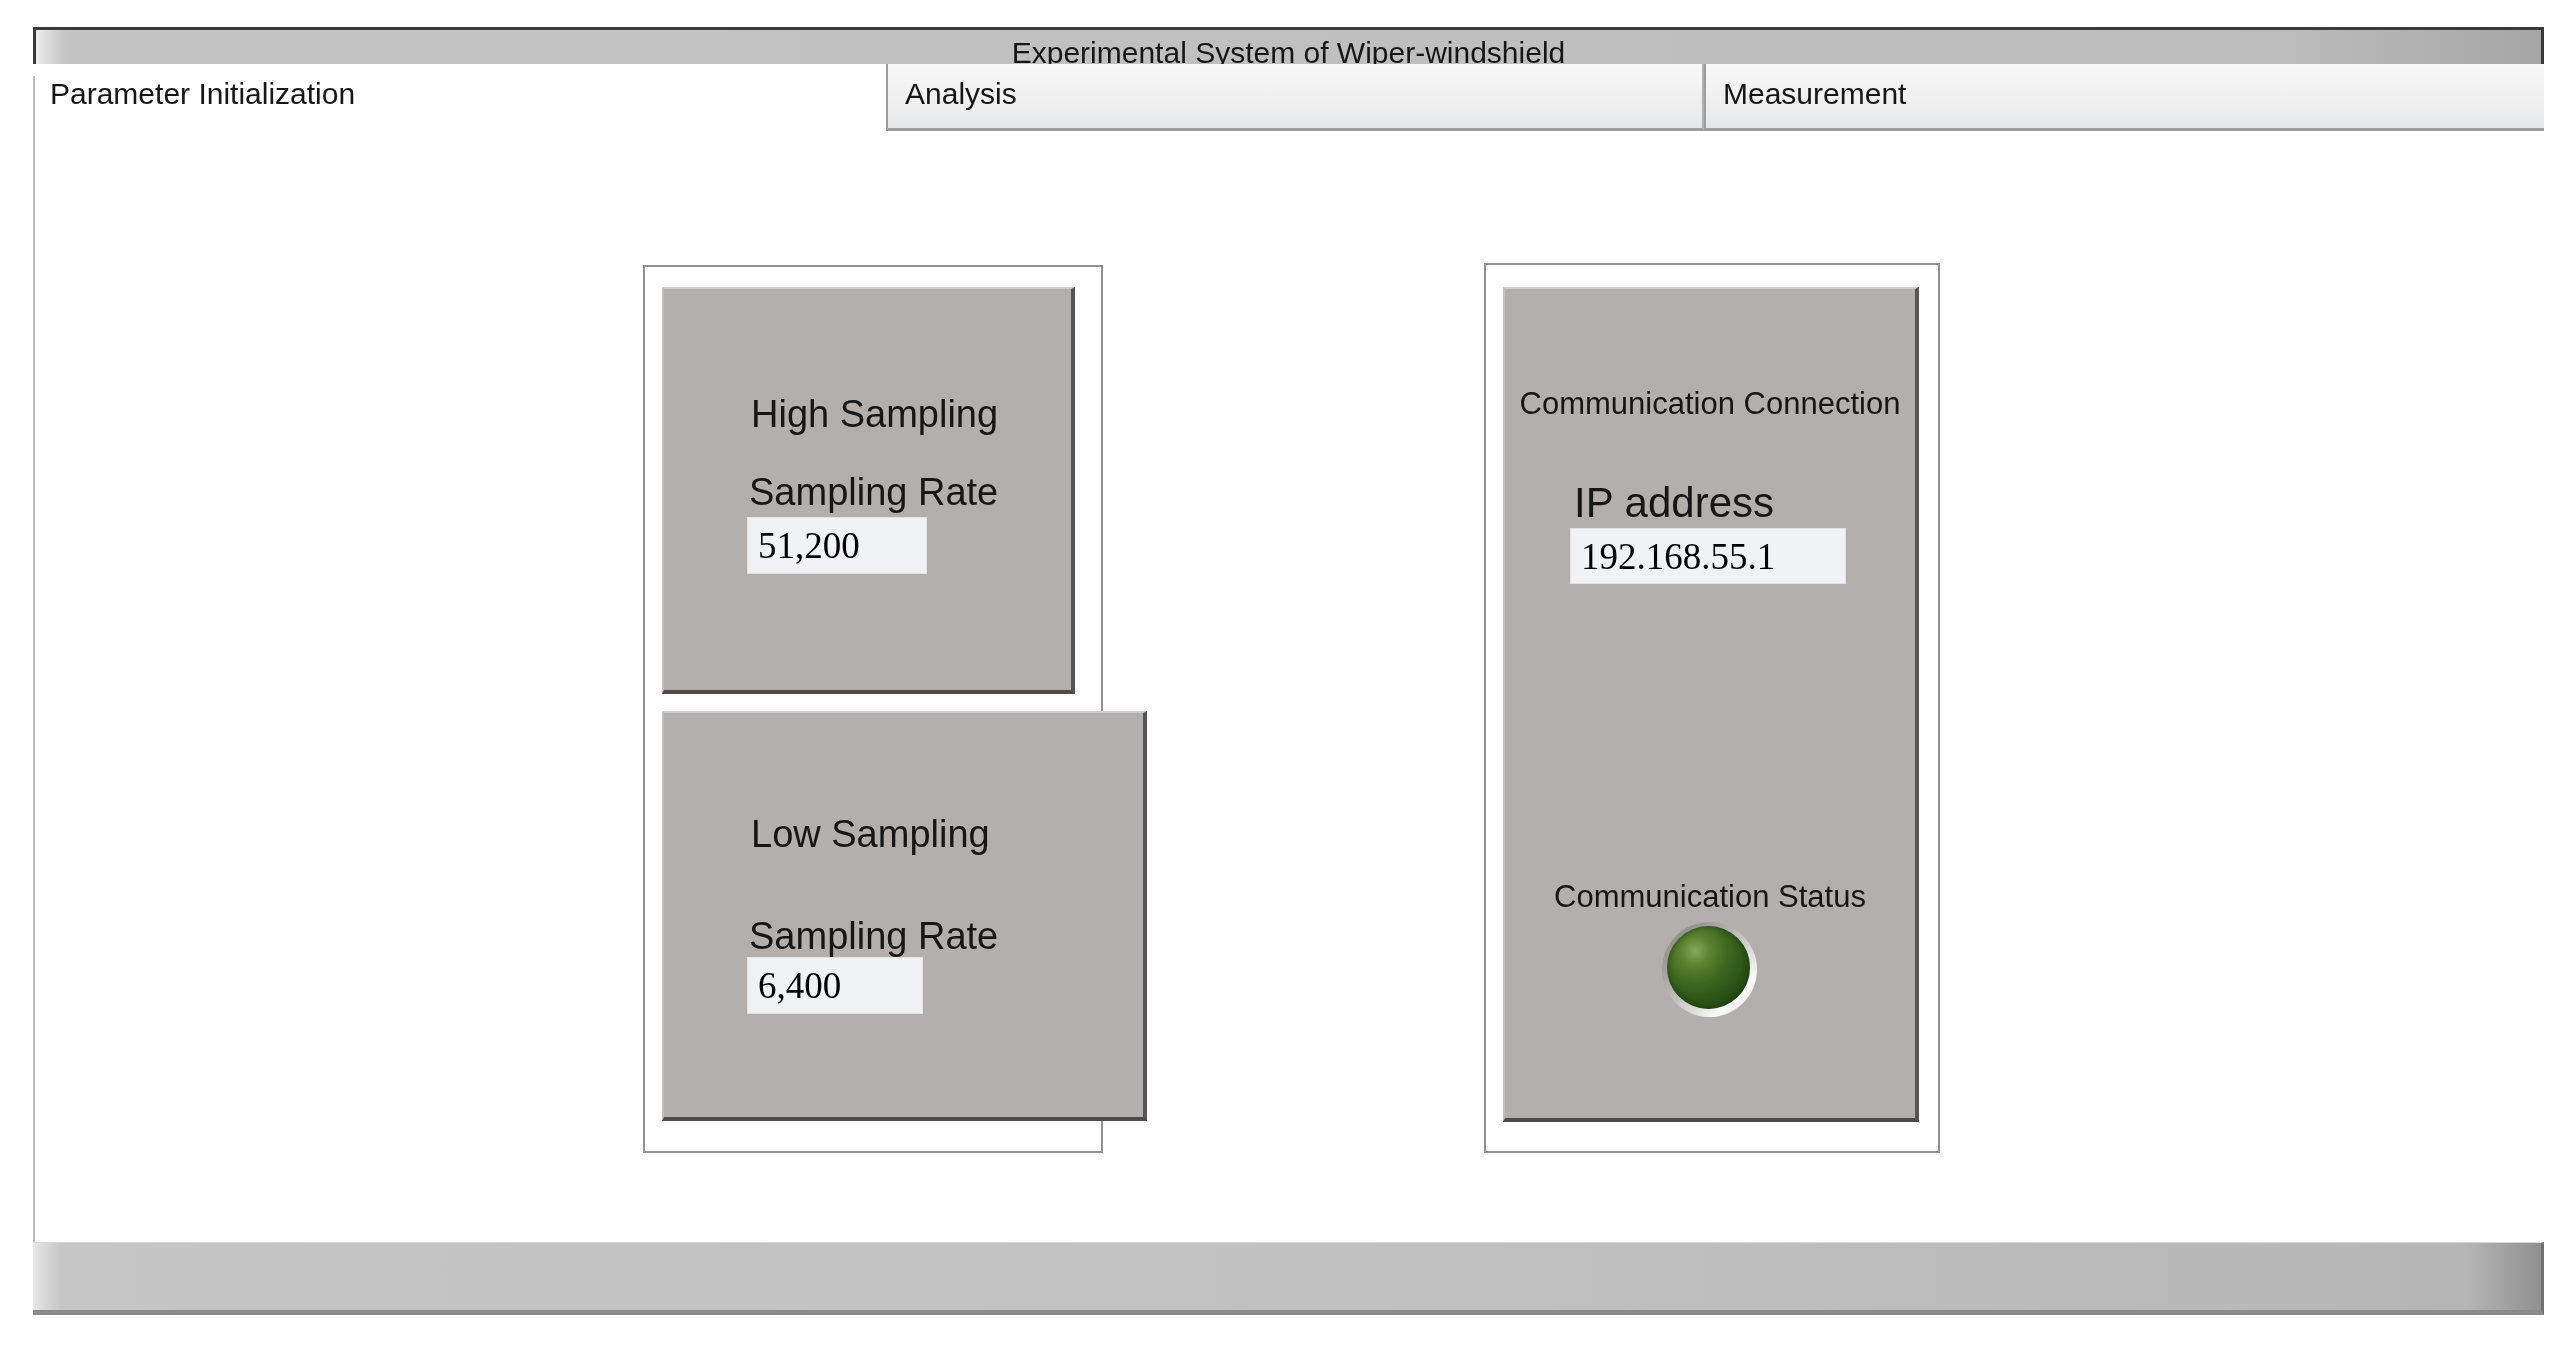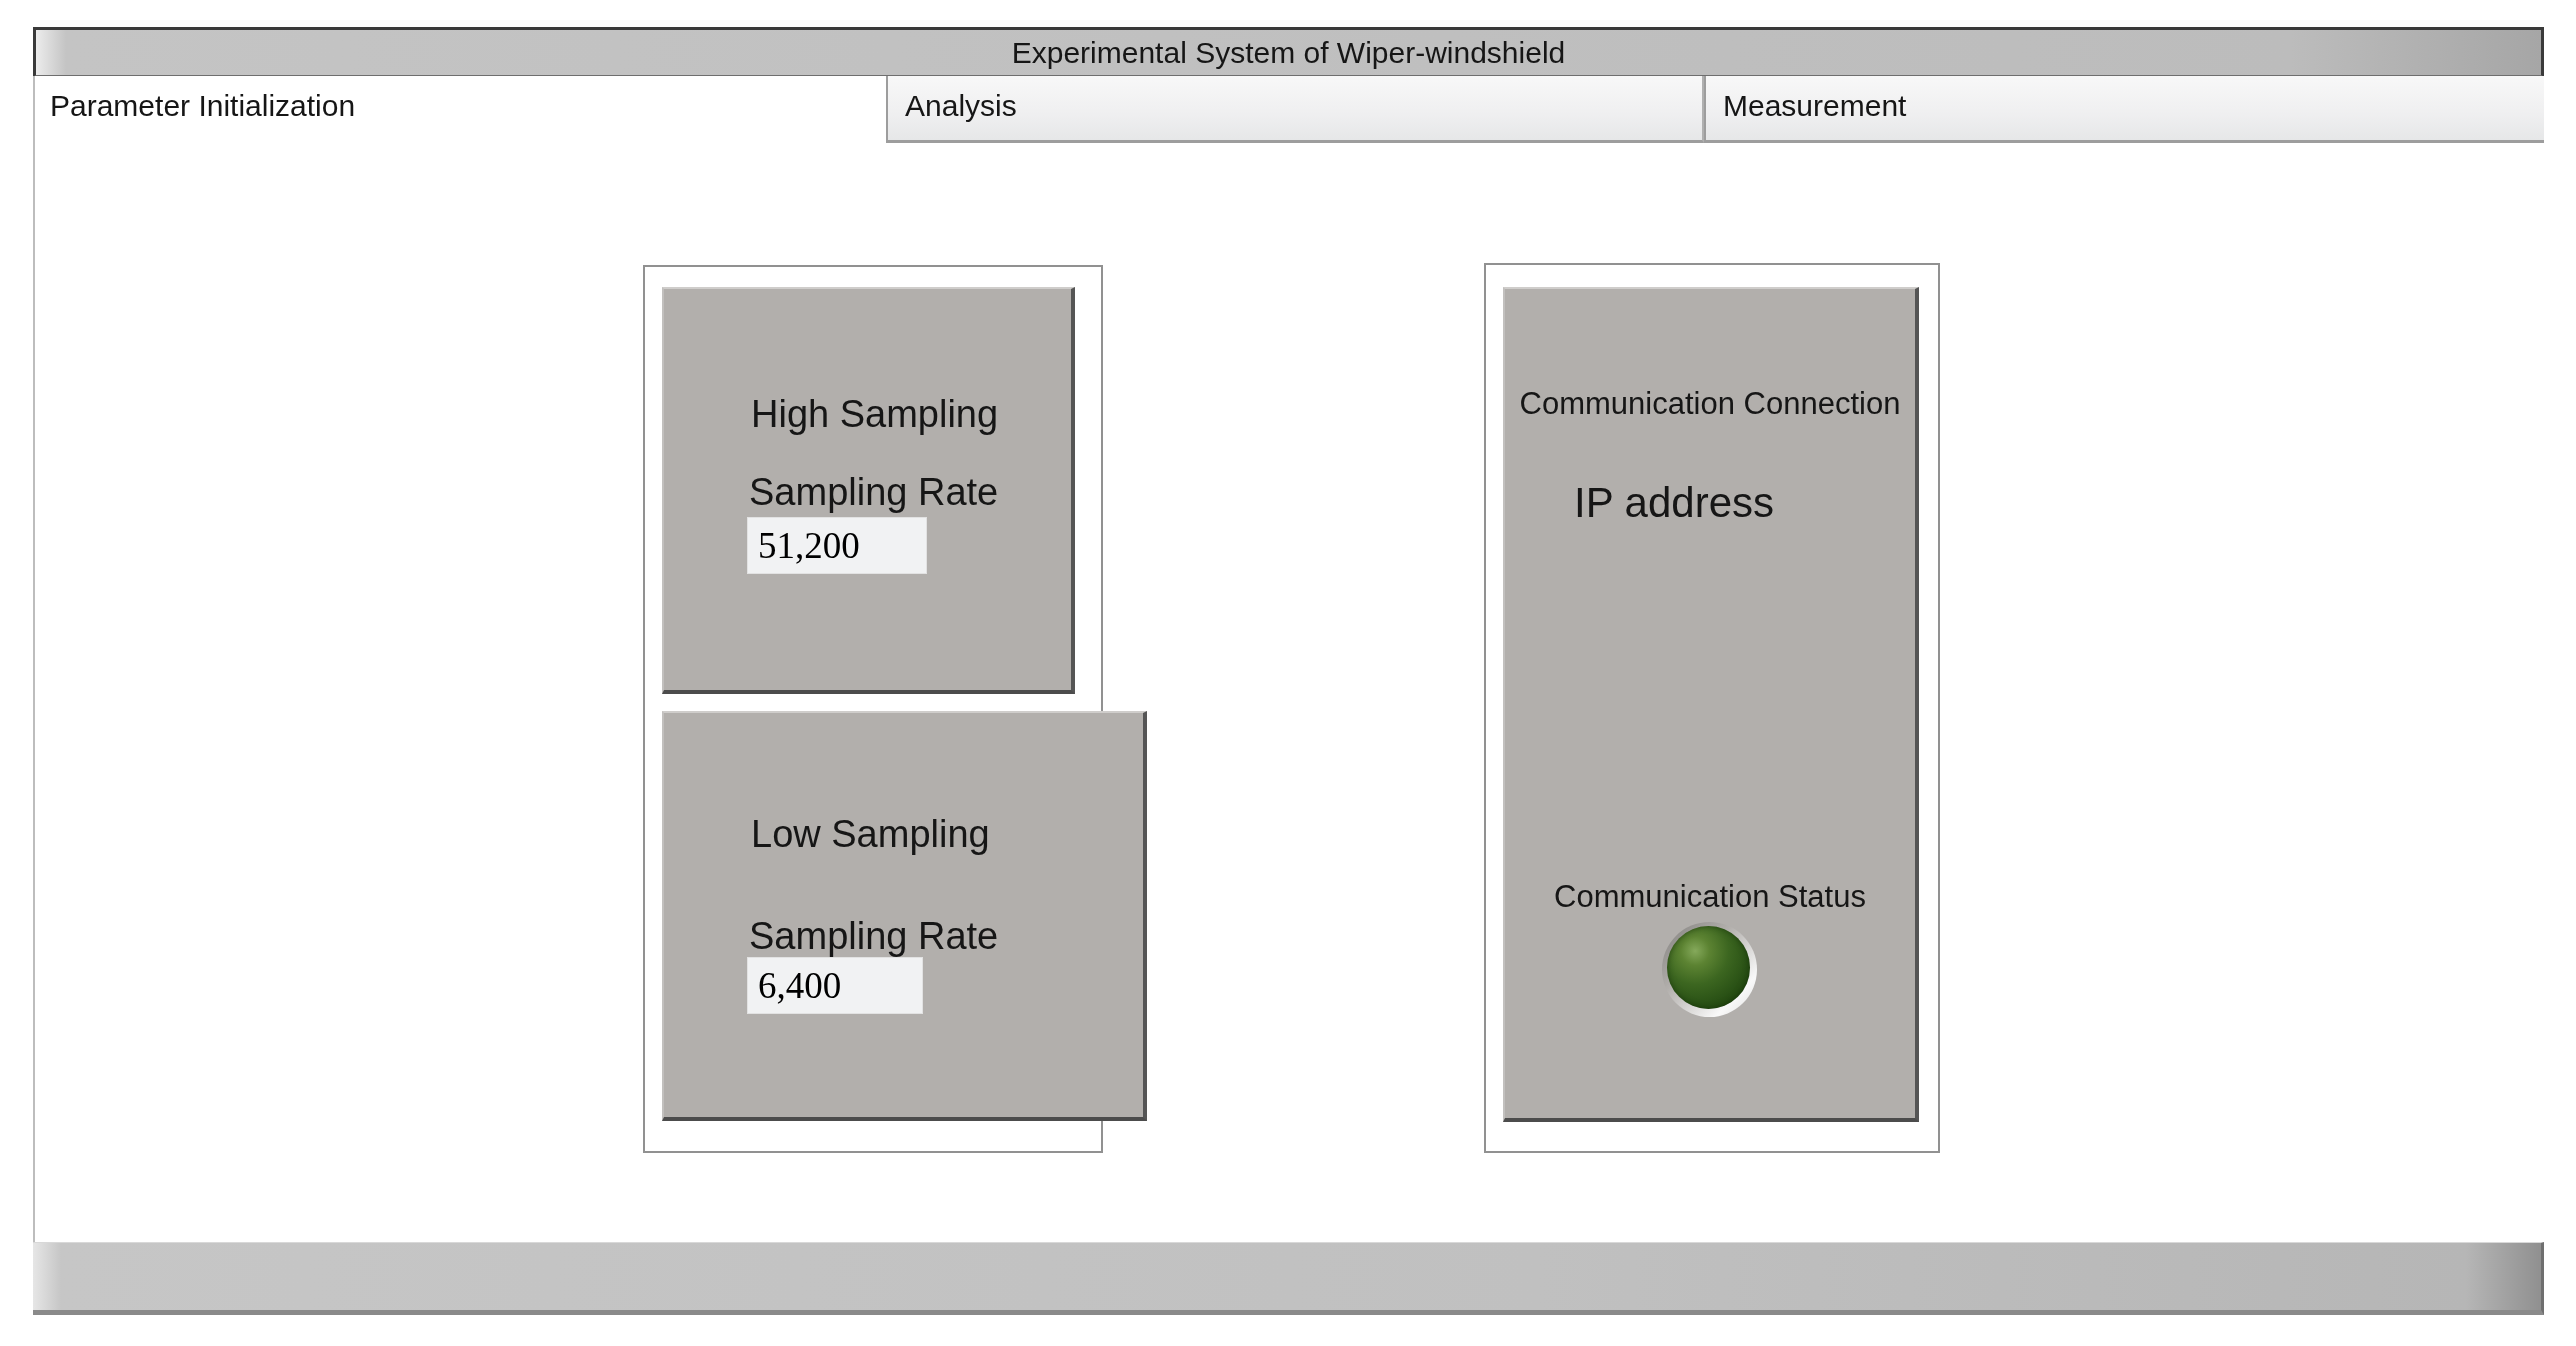--- a/index.html
+++ b/index.html
@@ -4,21 +4,21 @@
 <style>
   html,body{margin:0;padding:0;background:#ffffff;}
   body{width:2576px;height:1347px;position:relative;overflow:hidden;
        font-family:"Liberation Sans",sans-serif;color:#161616;}
 
   
   .titlebar{position:absolute;left:33px;top:27px;width:2511px;height:50px;box-sizing:border-box;
     border:3px solid #3a3a3a;border-bottom:2px solid #6e6e6e;
     background:linear-gradient(90deg,#ececec 0px,#c4c4c4 30px,#c0c0c0 45%,#bcbcbc 90%,#a6a6a6 100%);
     display:flex;align-items:center;justify-content:center;font-size:30px;}
-  .tabstrip{position:absolute;left:33px;top:76px;width:2511px;height:67px;display:flex;}
+  .tabstrip{position:absolute;left:33px;top:64px;width:2511px;height:67px;display:flex;}
   .tab{box-sizing:border-box;height:67px;padding:13px 0 0 17px;font-size:30px;cursor:default;}
   .tab-active{width:853px;background:#ffffff;}
   .tab-inactive{background:linear-gradient(180deg,#f8f8f8 0%,#efeff0 60%,#e6e7e8 100%);
     border-left:2px solid #9d9d9d;border-bottom:3px solid #9d9d9d;}
   .tab-measurement{width:840px;}
   .tab-analysis{width:818px;border-right:2px solid #b0b0b0;}
   .side-line-left{position:absolute;left:33px;top:76px;width:2px;height:1166px;background:#bdbdbd;}
   .bottombar{position:absolute;left:33px;top:1242px;width:2511px;height:73px;box-sizing:border-box;
     background:linear-gradient(90deg,#e6e6e6 0px,#c6c6c6 28px,#c0c0c0 60%,#b6b6b6 97%,#909090 100%);
     border-bottom:5px solid #8a8a8a;border-right:3px solid #6f6f6f;border-top:1px solid #d8d8d8;}
@@ -94,20 +94,21 @@
     </div>
 
   </div>
 
   <div class="groupbox group-comm">
     <div class="panel panel-comm">
 
       <div class="comm-title">Communication Connection</div>
 
       <div class="ip-label">IP address</div>
+      <input class="value-input ip-input" value="192.168.55.1" style="">
 
 
       <div class="status-label">Communication Status</div>
 
       <div class="led-bezel">
         <div class="led-ball"></div>
       </div>
 
     </div>
   </div>

